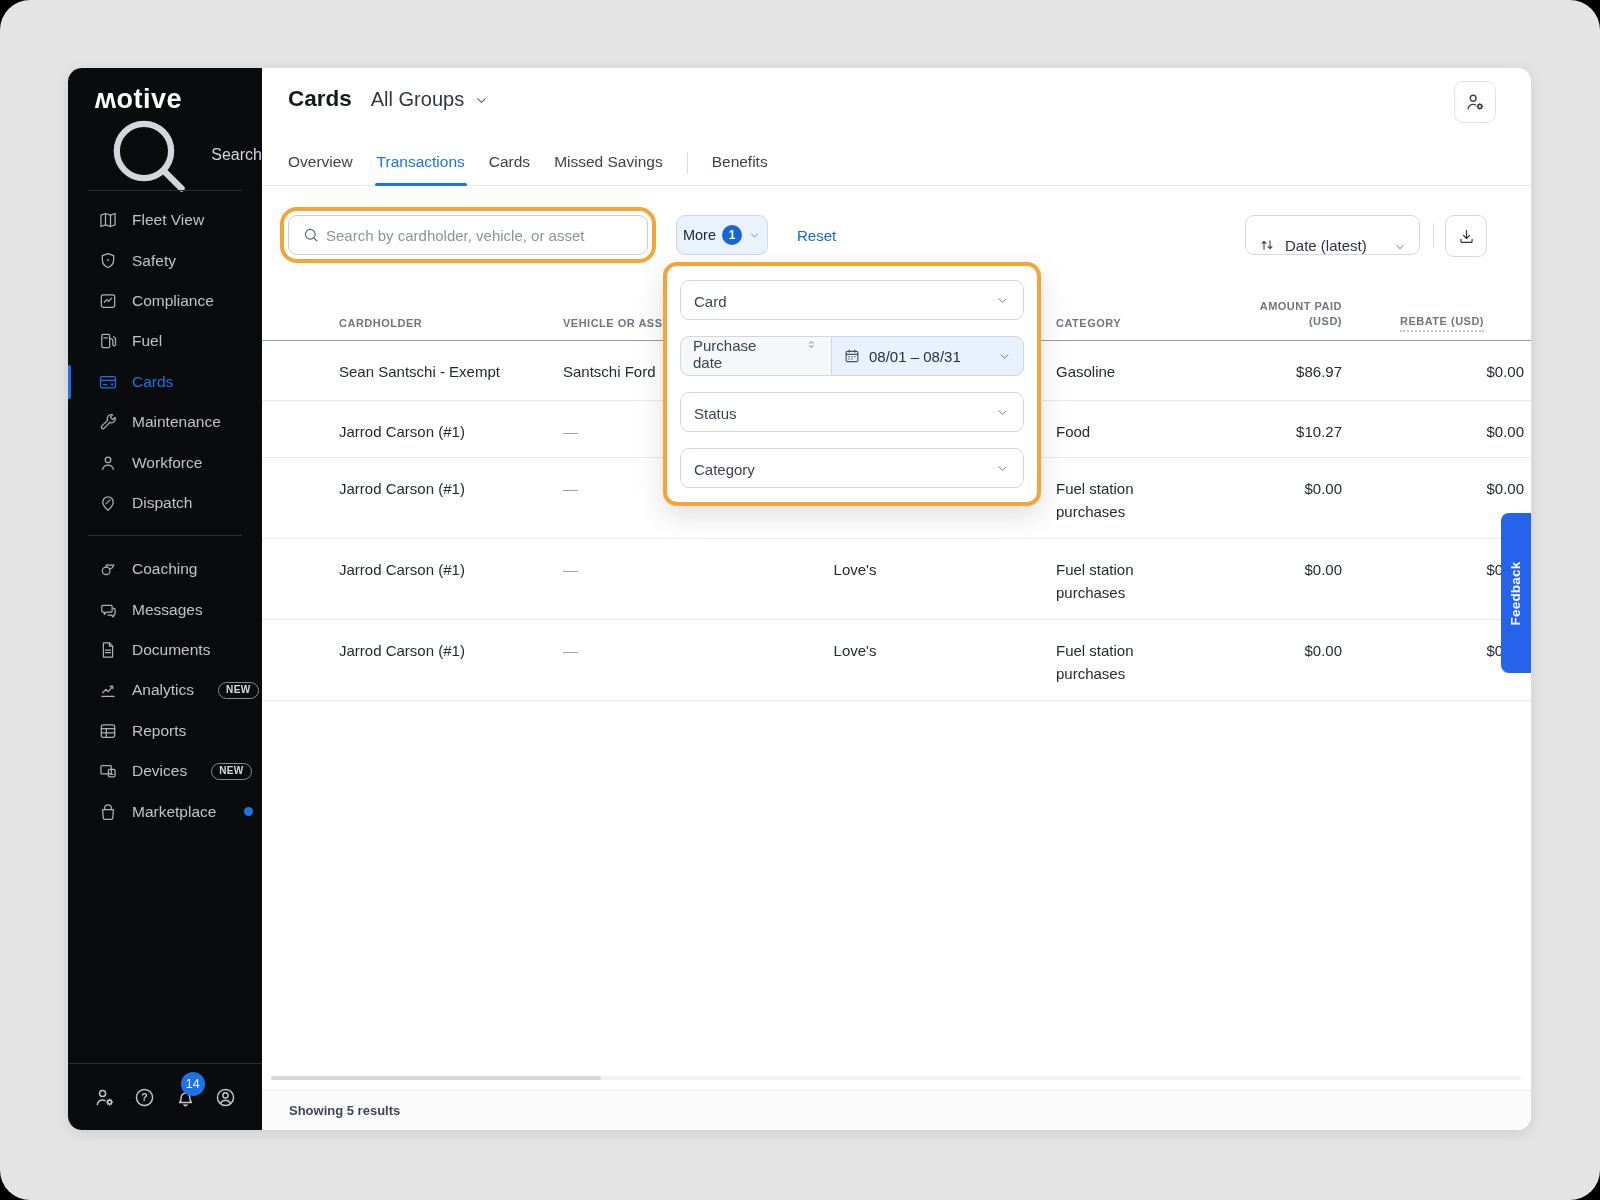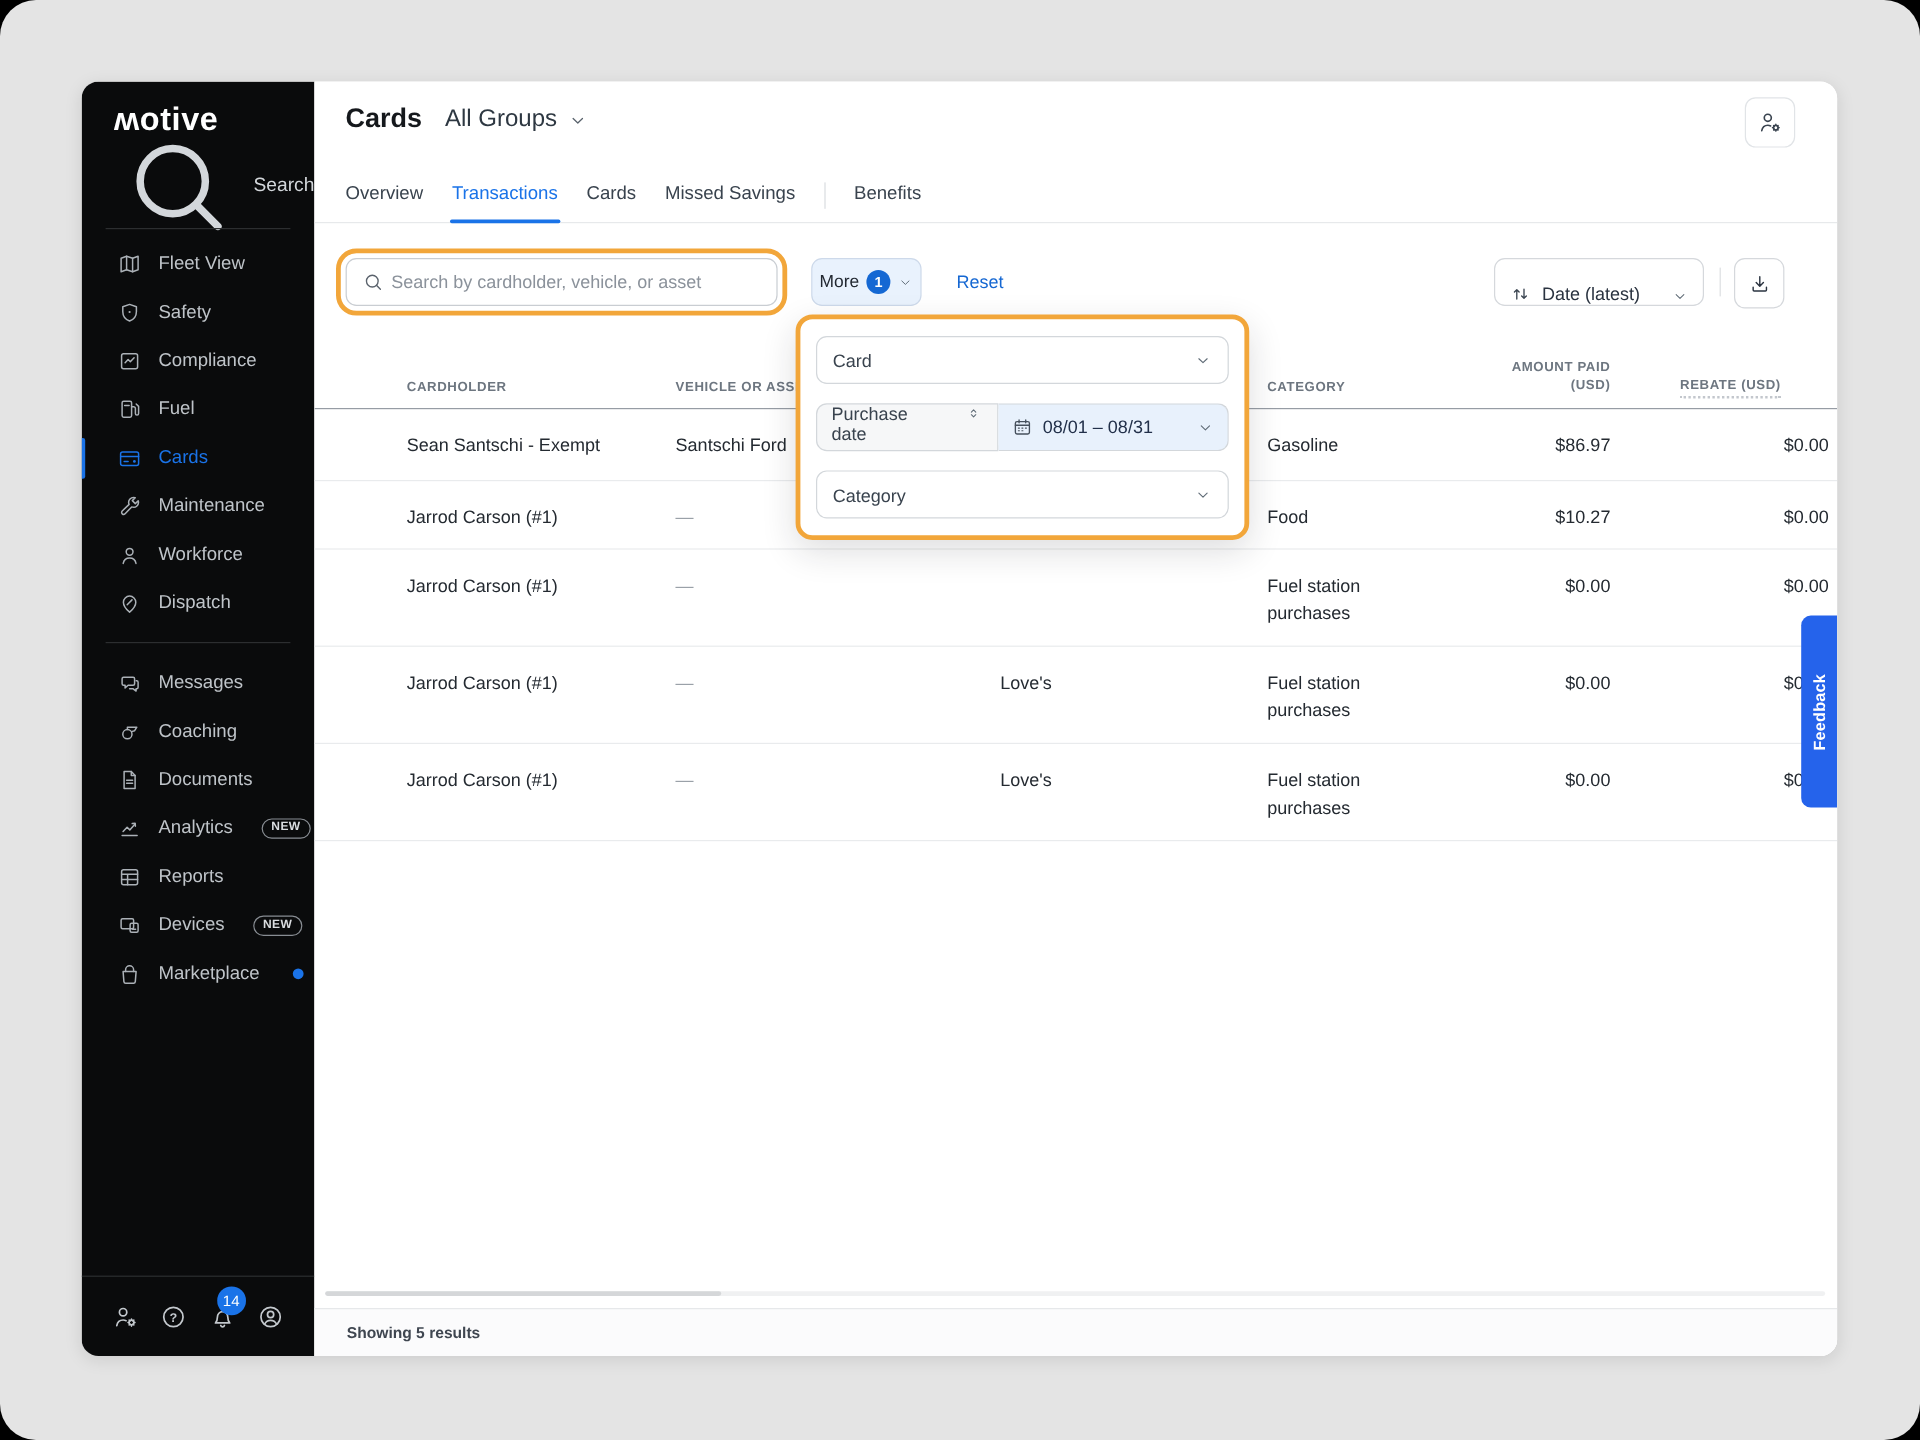--- a/index.html
+++ b/index.html
@@ -185,34 +185,34 @@
                 <path d="M12 20.6S5.8 15.5 5.8 10.7a6.2 6.2 0 0 1 12.4 0c0 4.8-6.2 9.9-6.2 9.9z"></path>
                 <path d="M9.6 13.1l4.8-4.8"></path>
               </svg>
             </span>
             <span class="nav-label">Dispatch</span>
           </div>
           <div class="side-div2"></div>
           <div class="nav-item">
             <span class="nico">
               <svg viewBox="0 0 24 24" fill="none" stroke="currentColor" stroke-width="1.5" stroke-linecap="round" stroke-linejoin="round">
+                <circle cx="9.8" cy="14.2" r="4.6"></circle>
+                <path d="M9.8 9.6V7.2h9.4l-2.3 3.6-2.8.8"></path>
+              </svg>
+            </span>
+            <span class="nav-label">Coaching</span>
+          </div>
+          <div class="nav-item">
+            <span class="nico">
+              <svg viewBox="0 0 24 24" fill="none" stroke="currentColor" stroke-width="1.5" stroke-linecap="round" stroke-linejoin="round">
                 <path d="M6 6.5h9.5a1.5 1.5 0 0 1 1.5 1.5v5a1.5 1.5 0 0 1-1.5 1.5H10.5l-3 2.6v-2.6H6A1.5 1.5 0 0 1 4.5 13V8A1.5 1.5 0 0 1 6 6.5z"></path>
                 <path d="M18.5 10h.5A1.5 1.5 0 0 1 20.5 11.5v5A1.5 1.5 0 0 1 19 18h-.5v2.3L15.6 18H12"></path>
               </svg>
             </span>
             <span class="nav-label">Messages</span>
-          </div>
-          <div class="nav-item">
-            <span class="nico">
-              <svg viewBox="0 0 24 24" fill="none" stroke="currentColor" stroke-width="1.5" stroke-linecap="round" stroke-linejoin="round">
-                <circle cx="9.8" cy="14.2" r="4.6"></circle>
-                <path d="M9.8 9.6V7.2h9.4l-2.3 3.6-2.8.8"></path>
-              </svg>
-            </span>
-            <span class="nav-label">Coaching</span>
           </div>
           <div class="nav-item">
             <span class="nico">
               <svg viewBox="0 0 24 24" fill="none" stroke="currentColor" stroke-width="1.5" stroke-linecap="round" stroke-linejoin="round">
                 <path d="M6.5 3.5h7.2l3.8 3.9V20.5H6.5z"></path>
                 <path d="M13.7 3.5v3.9h3.8"></path>
                 <path d="M9 12.2h6M9 15.2h6"></path>
               </svg>
             </span>
             <span class="nav-label">Documents</span>
@@ -450,20 +450,28 @@
               </span>
               <span>08/01 – 08/31</span>
               <span class="cvd">
                 <svg viewBox="0 0 24 24" fill="none" stroke="currentColor" stroke-width="1.5" stroke-linecap="round" stroke-linejoin="round">
                   <path d="M6.5 9.5l5.5 5.3 5.5-5.3"></path>
                 </svg>
               </span>
             </div>
           </div>
           <div class="fctl">
+            <span>Status</span>
+            <span class="cvd">
+              <svg viewBox="0 0 24 24" fill="none" stroke="currentColor" stroke-width="1.5" stroke-linecap="round" stroke-linejoin="round">
+                <path d="M6.5 9.5l5.5 5.3 5.5-5.3"></path>
+              </svg>
+            </span>
+          </div>
+          <div class="fctl">
             <span>Category</span>
             <span class="cvd">
               <svg viewBox="0 0 24 24" fill="none" stroke="currentColor" stroke-width="1.5" stroke-linecap="round" stroke-linejoin="round">
                 <path d="M6.5 9.5l5.5 5.3 5.5-5.3"></path>
               </svg>
             </span>
           </div>
         </div>
 
       <div class="feedback">

